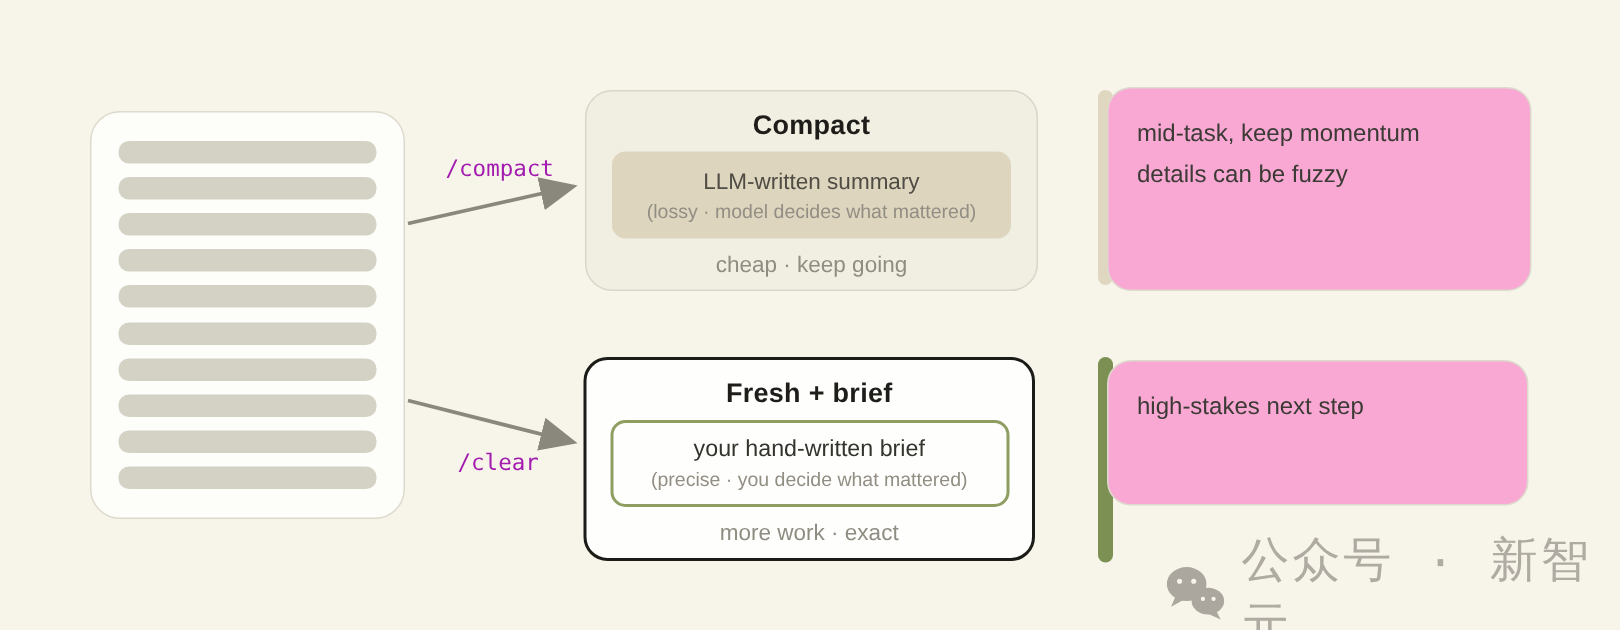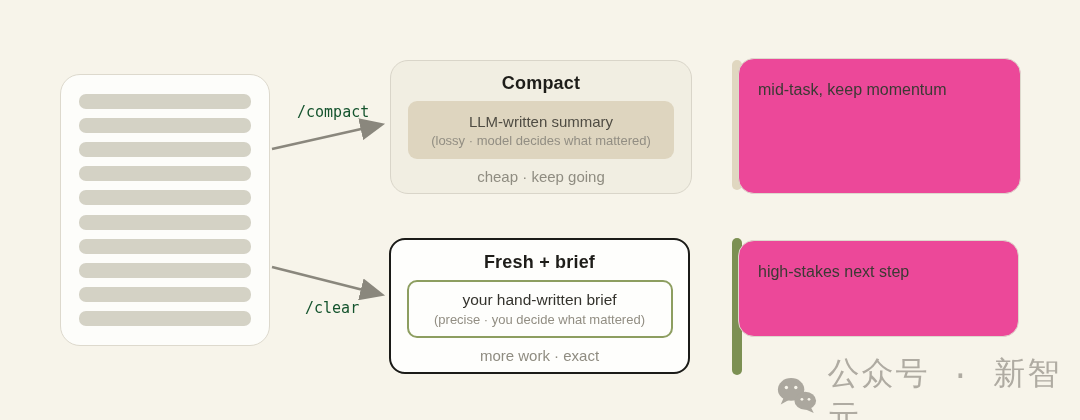--- a/index.html
+++ b/index.html
@@ -27,21 +27,21 @@
   }
   .doc-bar{
     height:15px;border-radius:7px;background:#d4d2c5;
   }
 
   
   .arrows{position:absolute;left:0;top:0;width:1080px;height:420px;pointer-events:none;}
   .cmd-label{
     position:absolute;
     font-family:"DejaVu Sans Mono", monospace;
-    font-size:15px;color:#14532d;
+    font-size:15px;color:#a21caf;
   }
   .cmd-compact{left:297px;top:103px;}
   .cmd-clear{left:305px;top:299px;}
 
   
   .opt-box{
     position:absolute;box-sizing:border-box;
     display:flex;flex-direction:column;align-items:center;
   }
   .compact-box{
@@ -72,21 +72,21 @@
   }
 
   
   .note-accent{
     position:absolute;width:10px;border-radius:5px;
   }
   .accent-top{left:732px;top:60px;height:130px;}
   .accent-bottom{left:732px;top:238px;height:137px;}
   .note{
     position:absolute;box-sizing:border-box;
-    background:#ec4899;border:1.5px solid #ddd9cd;border-radius:16px;
+    background:#f9a8d4;border:1.5px solid #ddd9cd;border-radius:16px;
     padding:17px 18px 0 19px;
   }
   .note-top{left:738px;top:58px;width:283px;height:136px;}
   .note-bottom{left:738px;top:240px;width:281px;height:97px;}
   .note-line{font-size:16px;line-height:27px;color:#3b3a34;}
 
   
   .watermark{
     position:absolute;left:776px;top:352px;
     display:flex;align-items:center;gap:10px;
@@ -144,20 +144,21 @@
     <div class="inner-box inner-tan">
       <div class="inner-main">LLM-written summary</div>
       <div class="inner-sub">(lossy · model decides what mattered)</div>
     </div>
     <div class="opt-footer">cheap · keep going</div>
   </div>
 
   <div class="note-accent accent-top" style="background: rgb(224, 215, 192);"></div>
   <div class="note note-top">
     <div class="note-line">mid-task, keep momentum</div>
+    <div class="note-line">details can be fuzzy</div>
   </div>
 
   <div class="note-accent accent-bottom" style="background: rgb(124, 144, 83);"></div>
   <div class="note note-bottom">
     <div class="note-line">high-stakes next step</div>
   </div>
 
   <div class="watermark">
     <svg class="wechat-icon" width="44" height="42" viewBox="0 0 44 42">
       <g fill="#a5a198">

